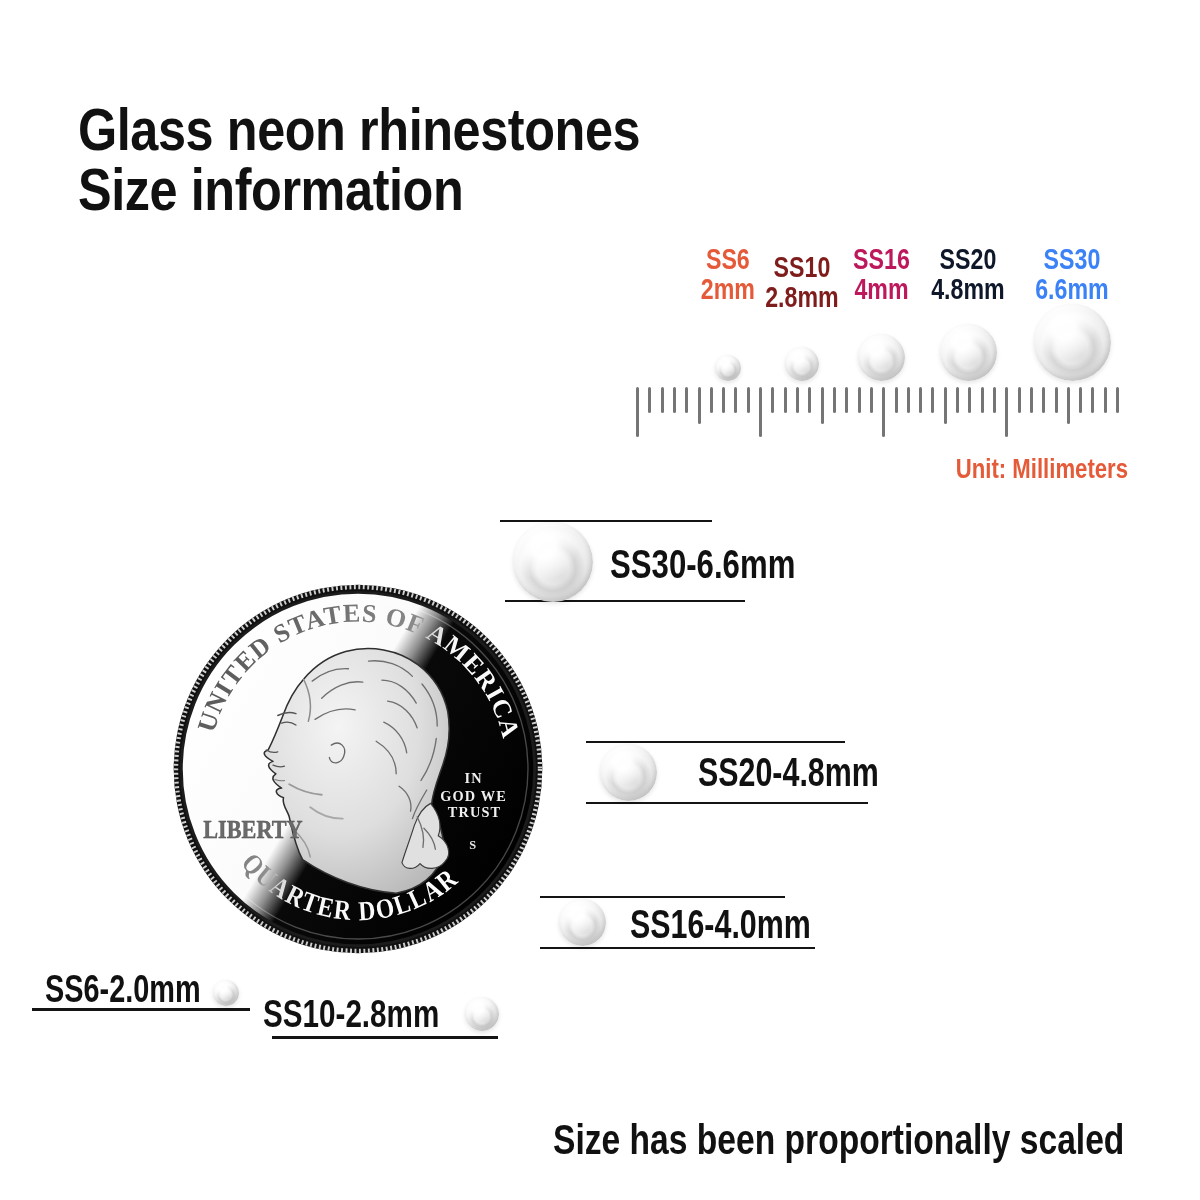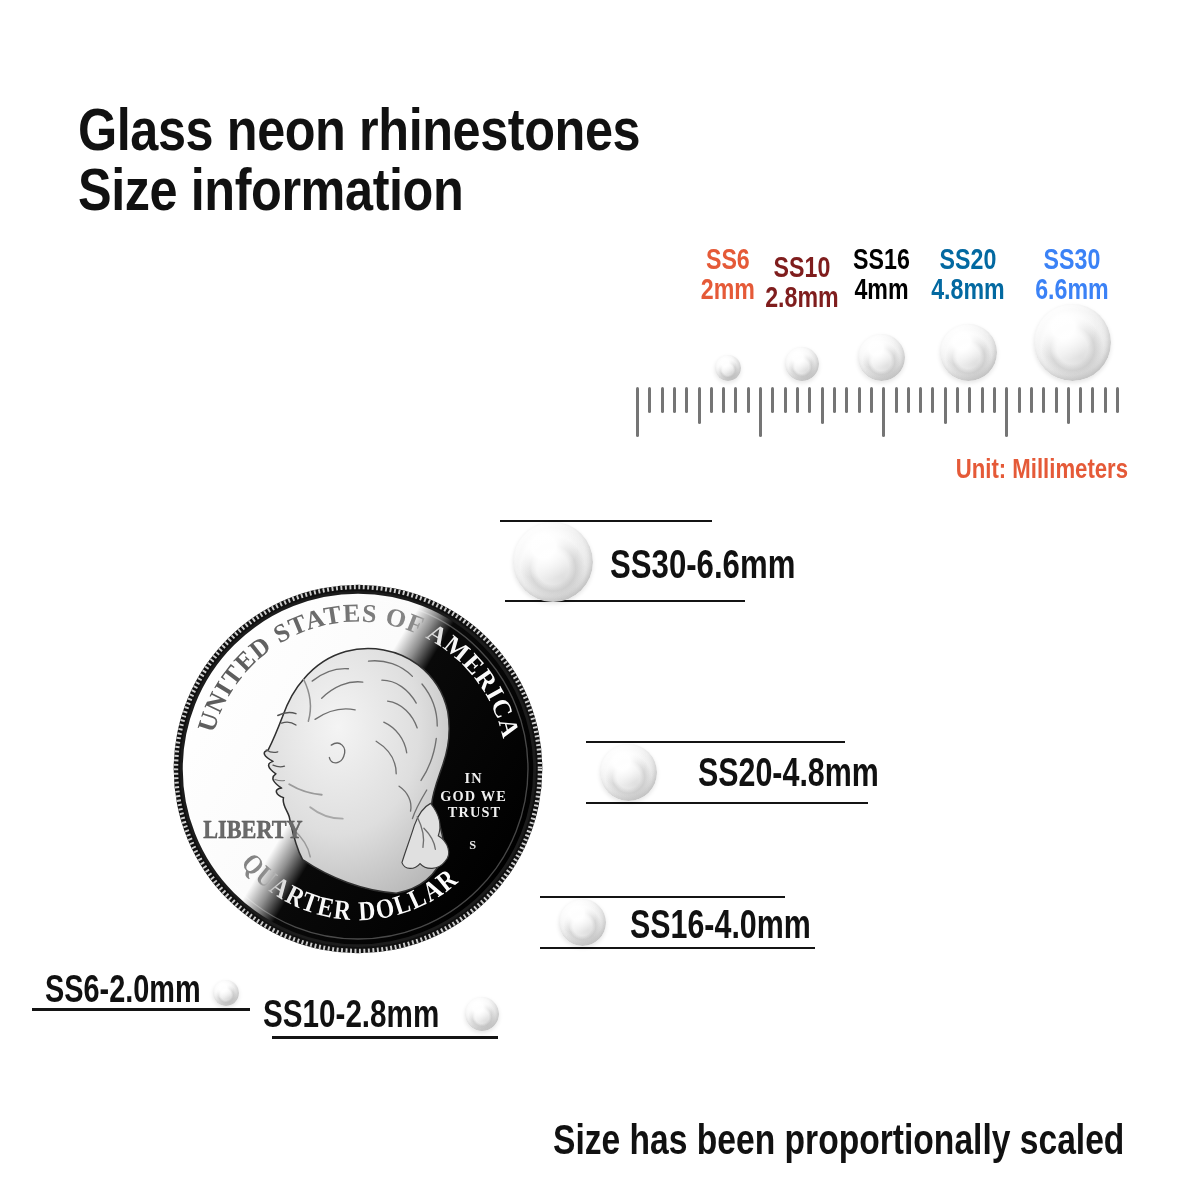--- a/index.html
+++ b/index.html
@@ -54,23 +54,23 @@
   <div class="title">
     <div>Glass neon rhinestones</div>
     <div>Size information</div>
   </div>
 
   <div id="chart-columns" class="abs">
       <div class="chart-col" style="left: 668px; top: 244px; color: rgb(229, 90, 56);"><div class="squeeze"><div>SS6</div><div>2mm</div></div></div>
       <div class="pearl" style="left: 715px; top: 355px; width: 26px; height: 26px;"></div>
       <div class="chart-col" style="left: 742px; top: 244px; color: #7f1d1d; margin-top: 8px;"><div class="squeeze"><div>SS10</div><div>2.8mm</div></div></div>
       <div class="pearl" style="left: 785px; top: 347px; width: 34px; height: 34px;"></div>
-      <div class="chart-col" style="left: 821px; top: 244px; color: #000000;"><div class="squeeze"><div>SS16</div><div>4mm</div></div></div>
+      <div class="chart-col" style="left: 821px; top: 244px; color: #be185d;"><div class="squeeze"><div>SS16</div><div>4mm</div></div></div>
       <div class="pearl" style="left: 857.5px; top: 334px; width: 47px; height: 47px;"></div>
-      <div class="chart-col" style="left: 908px; top: 244px; color: #0369a1;"><div class="squeeze"><div>SS20</div><div>4.8mm</div></div></div>
+      <div class="chart-col" style="left: 908px; top: 244px; color: #0f172a;"><div class="squeeze"><div>SS20</div><div>4.8mm</div></div></div>
       <div class="pearl" style="left: 939.5px; top: 324px; width: 57px; height: 57px;"></div>
       <div class="chart-col" style="left: 1012px; top: 244px; color: #3b82f6;"><div class="squeeze"><div>SS30</div><div>6.6mm</div></div></div>
       <div class="pearl" style="left: 1033.5px; top: 304px; width: 77px; height: 77px;"></div>
     </div>
 
   <div id="ruler" class="abs">
       <div class="tick" style="left: 636px; top: 387px; width: 3px; height: 50px; background: rgb(117, 117, 117);"></div>
       <div class="tick" style="left: 648.31px; top: 387px; width: 3px; height: 26px; background: rgb(117, 117, 117);"></div>
       <div class="tick" style="left: 660.62px; top: 387px; width: 3px; height: 26px; background: rgb(117, 117, 117);"></div>
       <div class="tick" style="left: 672.93px; top: 387px; width: 3px; height: 26px; background: rgb(117, 117, 117);"></div>

